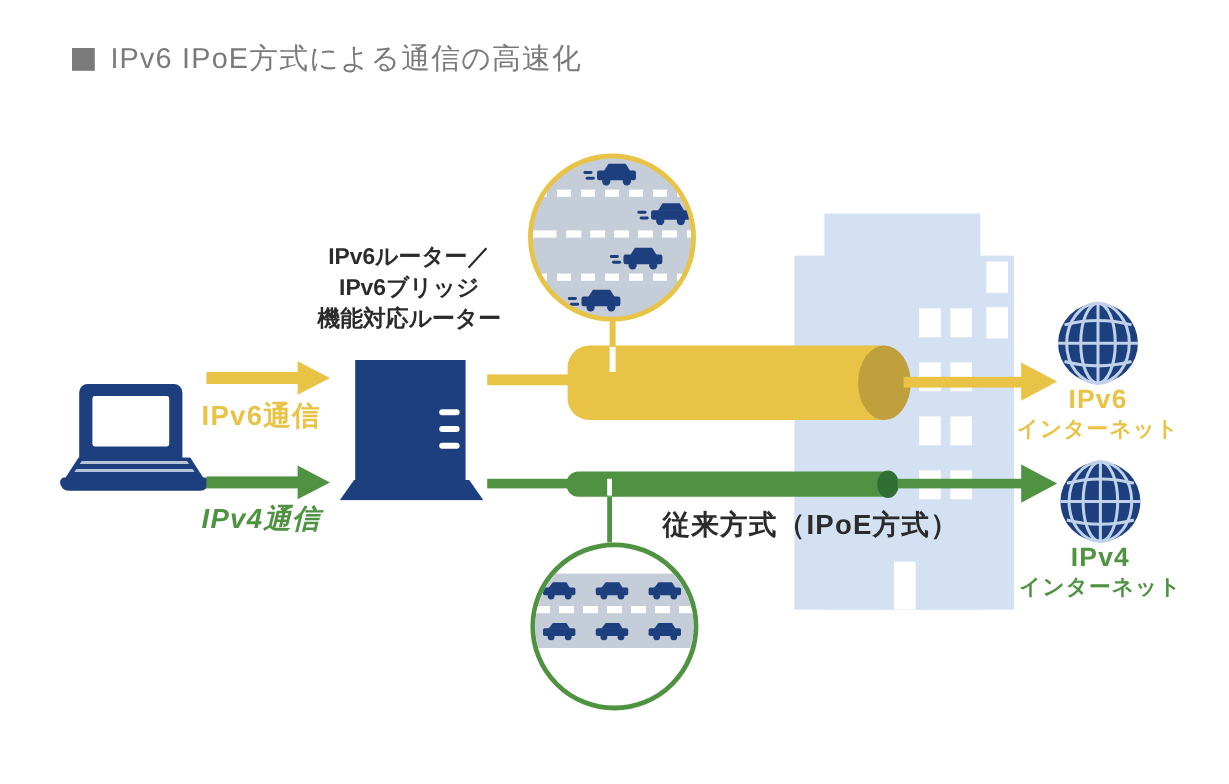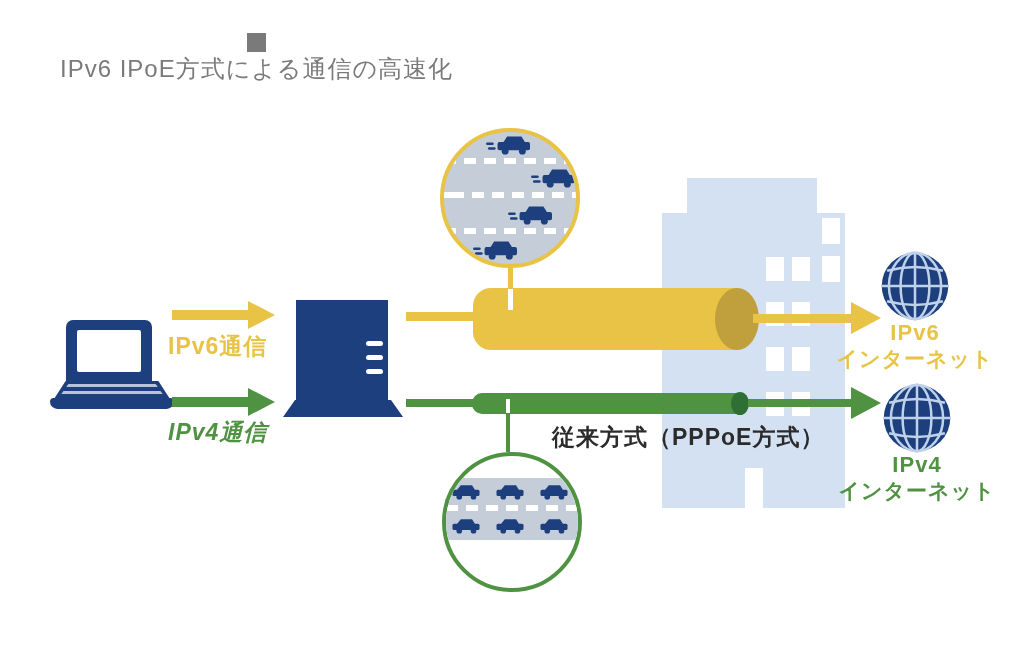--- a/index.html
+++ b/index.html
@@ -3,21 +3,21 @@
 <meta charset="utf-8">
 <style>
   html,body{margin:0;padding:0;background:#fff;}
   .canvas{
     position:relative;width:1024px;height:653px;background:#fff;overflow:hidden;
     font-family:"Liberation Sans","DejaVu Sans",sans-serif;
   }
   .abs{position:absolute;}
 
   
-  .title-row{left:60px;top:33px;display:flex;align-items:center;gap:1px;z-index:5;flex-direction:column;}
+  .title-row{left:60px;top:33px;display:flex;align-items:center;gap:13px;z-index:5;}
   .title-marker{width:19px;height:19px;background:var(--title_gray,#777);}
   .title-text{font-size:24px;color:var(--title_gray,#777);letter-spacing:1px;}
 
   
   .bld{background:var(--building,#d3e1f2);z-index:1;}
   .bld-wing{left:662px;top:213px;width:183px;height:295px;}
   .bld-tower{left:687px;top:178px;width:130px;height:330px;}
   .bld-win{position:absolute;background:#fff;z-index:1;}
 
   
@@ -68,21 +68,21 @@
   .mag-bottom{left:442px;top:452px;border:4px solid var(--green,#4f9342);background:#fff;}
   .lane{position:absolute;left:0;width:100%;height:6px;
     background:repeating-linear-gradient(90deg,#fff 0 12px,transparent 12px 20px);}
   .roadband{position:absolute;left:0;top:22px;width:100%;height:62px;background:var(--road,#c5cdd9);}
   .car{position:absolute;}
 
   
   .globe{position:absolute;width:72px;height:72px;z-index:2;}
   .inet-line{position:absolute;width:180px;text-align:center;font-weight:bold;z-index:4;letter-spacing:1px;}
   .inet-1{font-size:22px;}
-  .inet-2{font-size:21px;}
+  .inet-2{font-size:18px;}
 </style>
 </head>
 <body>
 
 <div class="canvas">
 
   <div class="abs title-row">
     <span class="title-marker"></span>
     <span class="title-text">IPv6 IPoE方式による通信の高速化</span>
   </div>
@@ -108,39 +108,44 @@
   <div class="abs laptop-base"></div>
 
   <div class="hline y-fill" style="left:172px;top:310px;width:78px;height:10px;"></div>
   <div class="head head-y" style="left:248px;top:301px;"></div>
   <div class="traffic-label lbl-yellow" style="left:168px;top:331px;">IPv6通信</div>
 
   <div class="hline g-fill" style="left:172px;top:397px;width:78px;height:10px;"></div>
   <div class="head head-g" style="left:248px;top:388px;"></div>
   <div class="traffic-label lbl-green" style="left:168px;top:417px;font-style:italic;">IPv4通信</div>
 
+  <div class="abs router-label">
+    <div>IPv6ルーター／</div>
+    <div>IPv6ブリッジ</div>
+    <div>機能対応ルーター</div>
+  </div>
   <div class="abs router-body"></div>
   <div class="abs router-base"></div>
   <div class="router-led" style="left:366px;top:341px;"></div>
   <div class="router-led" style="left:366px;top:355px;"></div>
   <div class="router-led" style="left:366px;top:369px;"></div>
 
   <div class="hline y-fill" style="left:406px;top:312px;width:68px;height:9px;"></div>
   <div class="hline g-fill" style="left:406px;top:399px;width:68px;height:8px;"></div>
 
   <div class="abs pipe-y"></div>
   <div class="abs pipe-y-end"></div>
   <div class="abs connector-y"></div>
   <div class="stub" style="left:508px;top:289px;width:5px;height:21px;"></div>
 
   <div class="abs pipe-g"></div>
   <div class="abs pipe-g-end"></div>
   <div class="abs connector-g"></div>
   <div class="stub" style="left:506px;top:399px;width:4px;height:14px;"></div>
-  <div class="method-label" style="left:552px;top:422px;">従来方式（PPPoE方式）</div>
+  <div class="method-label" style="left:552px;top:422px;">従来方式（IPoE方式）</div>
 
   <div class="hline y-fill" style="left:753px;top:314px;width:100px;height:9px;"></div>
   <div class="head head-y-lg" style="left:851px;top:302px;"></div>
   <div class="hline g-fill" style="left:748px;top:399px;width:105px;height:8px;"></div>
   <div class="head head-g-lg" style="left:851px;top:387px;"></div>
 
   <div class="mag mag-top">
     <div class="lane" style="top:26px;"></div>
     <div class="lane" style="top:60px;background-position:8px 0;"></div>
     <div class="lane" style="top:96px;"></div>

